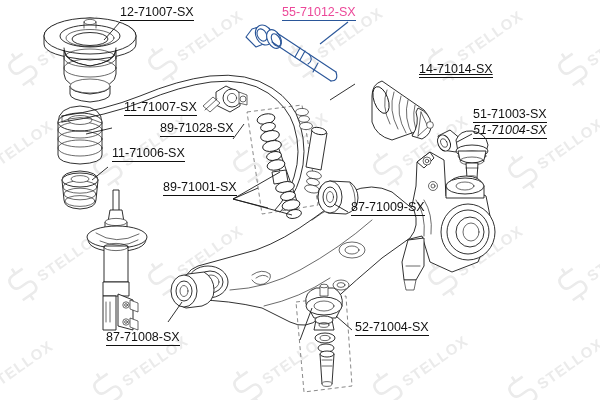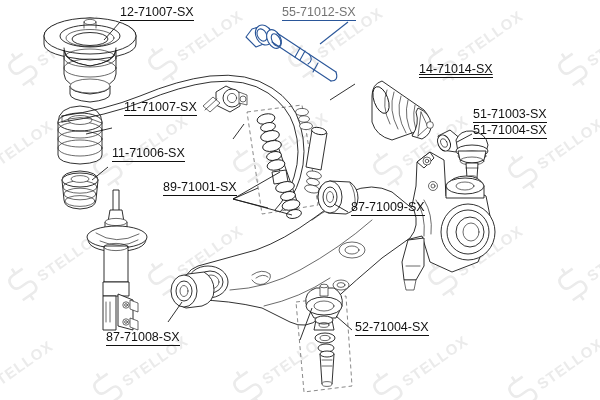--- a/index.html
+++ b/index.html
@@ -41,21 +41,21 @@
     position:absolute;
     font-size:12.5px;
     line-height:14px;
     color:#111111;
     white-space:nowrap;
     font-family:"Liberation Sans","DejaVu Sans",sans-serif;
     padding-bottom:1px;
     border-bottom:1.1px solid #111111;
   }
   .lbl.hl-lbl{
-    color:#737373;
+    color:#ec4899;
     border-bottom:1.1px solid #2a5699;
     text-align:right;
   }
 </style>
 </head>
 <body>
 
 <div id="stage">
 
   <svg id="wm" viewBox="0 0 600 400" xmlns="http://www.w3.org/2000/svg">
@@ -410,24 +410,25 @@
   <div id="labels">
 
     <div class="lbl" style="left:120px; top:5px;">12-71007-SX</div>
 
     <div class="lbl hl-lbl" style="left:282px; top:5px;">55-71012-SX</div>
 
     <div class="lbl" style="left:419px; top:62px;text-decoration:underline;">14-71014-SX</div>
 
     <div class="lbl" style="left:124px; top:100px;">11-71007-SX</div>
 
+    <div class="lbl" style="left:160px; top:121px;">89-71028-SX</div>
 
     <div class="lbl" style="left:473px; top:107px;">51-71003-SX</div>
 
-    <div class="lbl" style="left:473px; top:123px;">51-71004-SX</div>
+    <div class="lbl" style="left:473px; top:123px;font-style:italic;">51-71004-SX</div>
 
     <div class="lbl" style="left:112px; top:146px;">11-71006-SX</div>
 
     <div class="lbl" style="left:163px; top:180px;">89-71001-SX</div>
 
     <div class="lbl" style="left:351px; top:200px;">87-71009-SX</div>
 
     <div class="lbl" style="left:106px; top:310px;margin-top:20px;">87-71008-SX</div>
 
 

